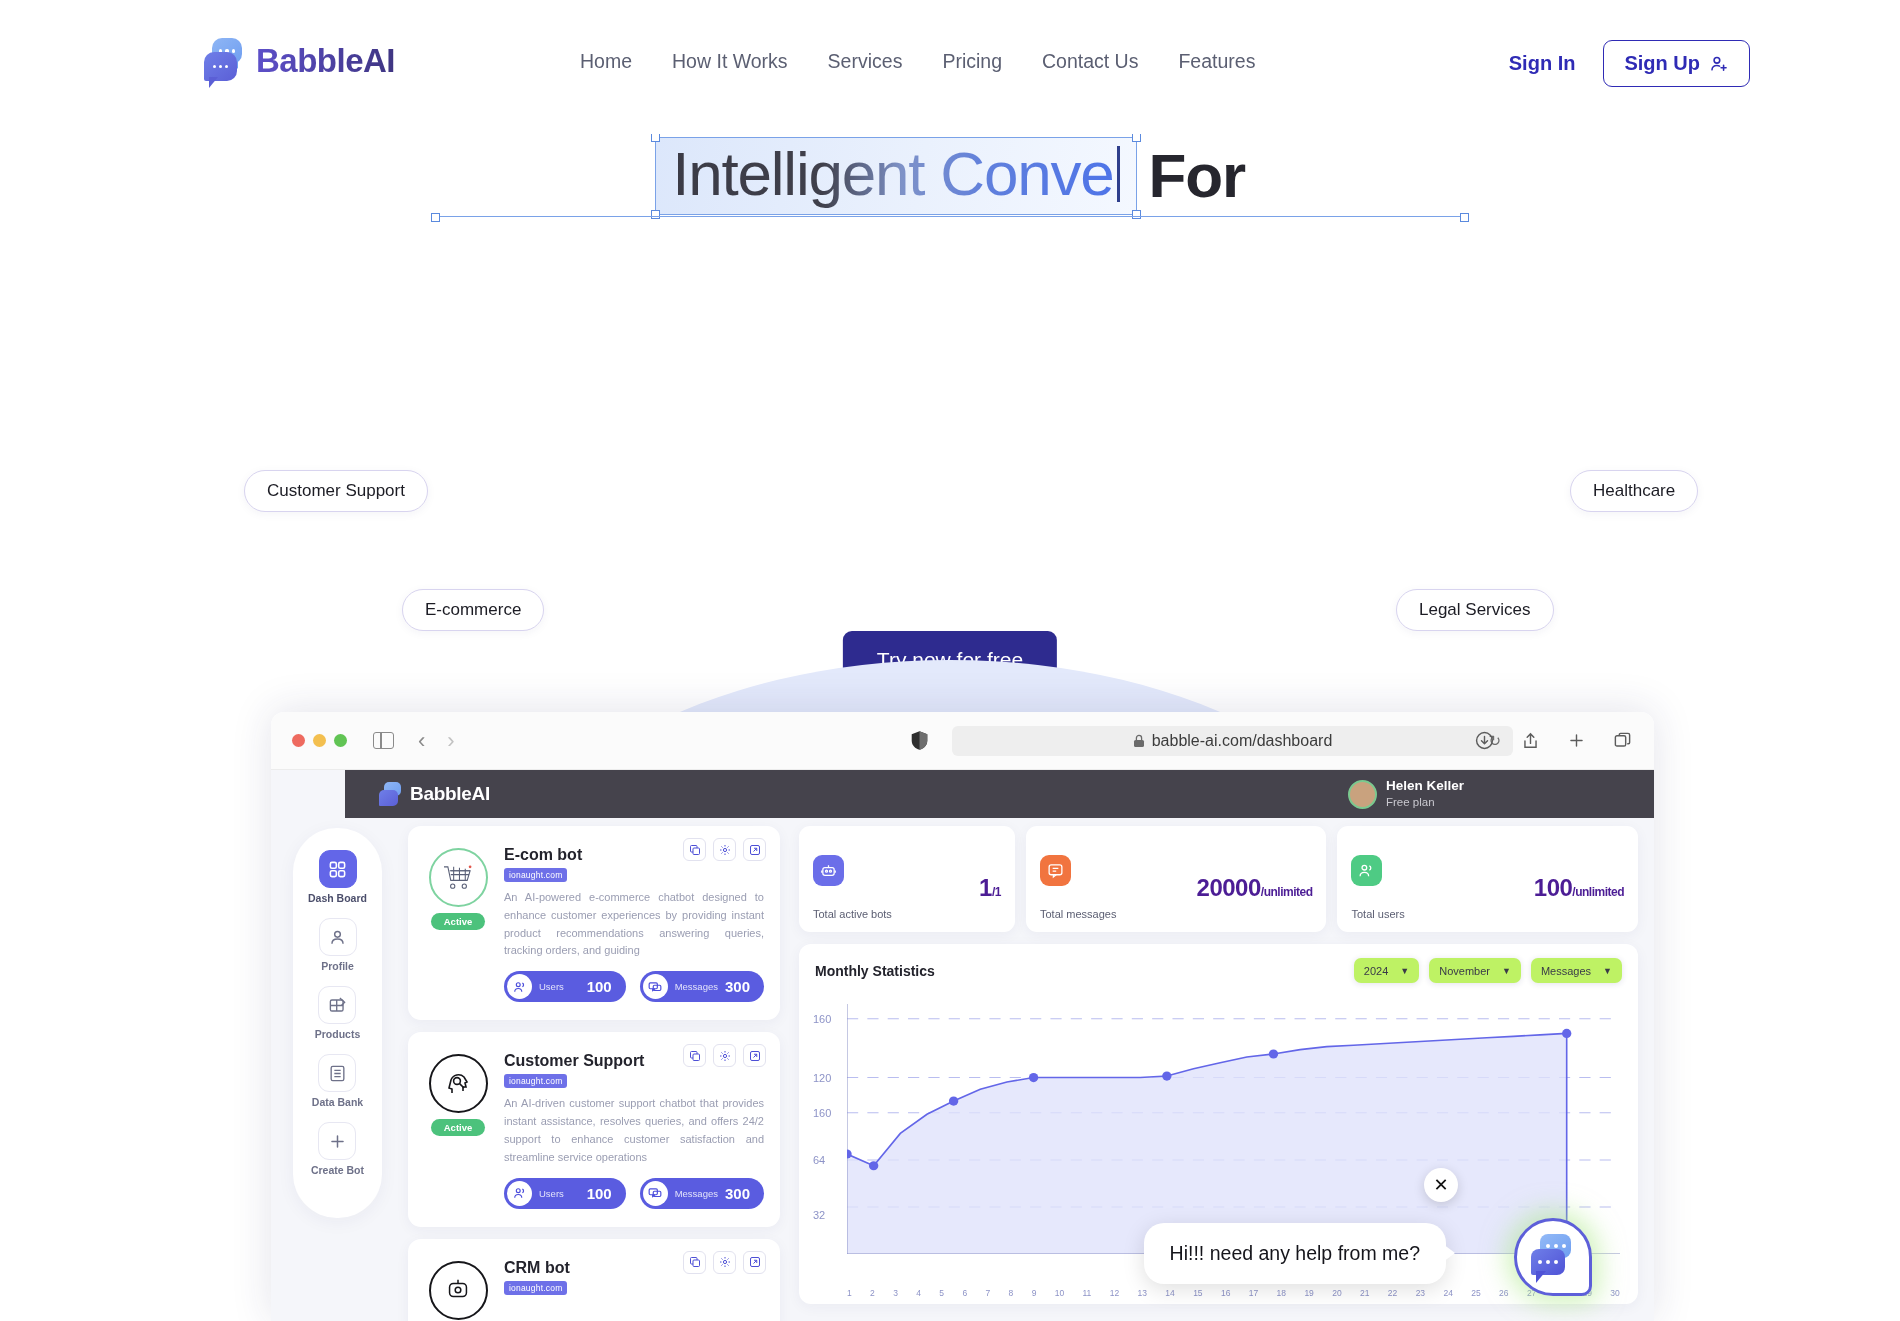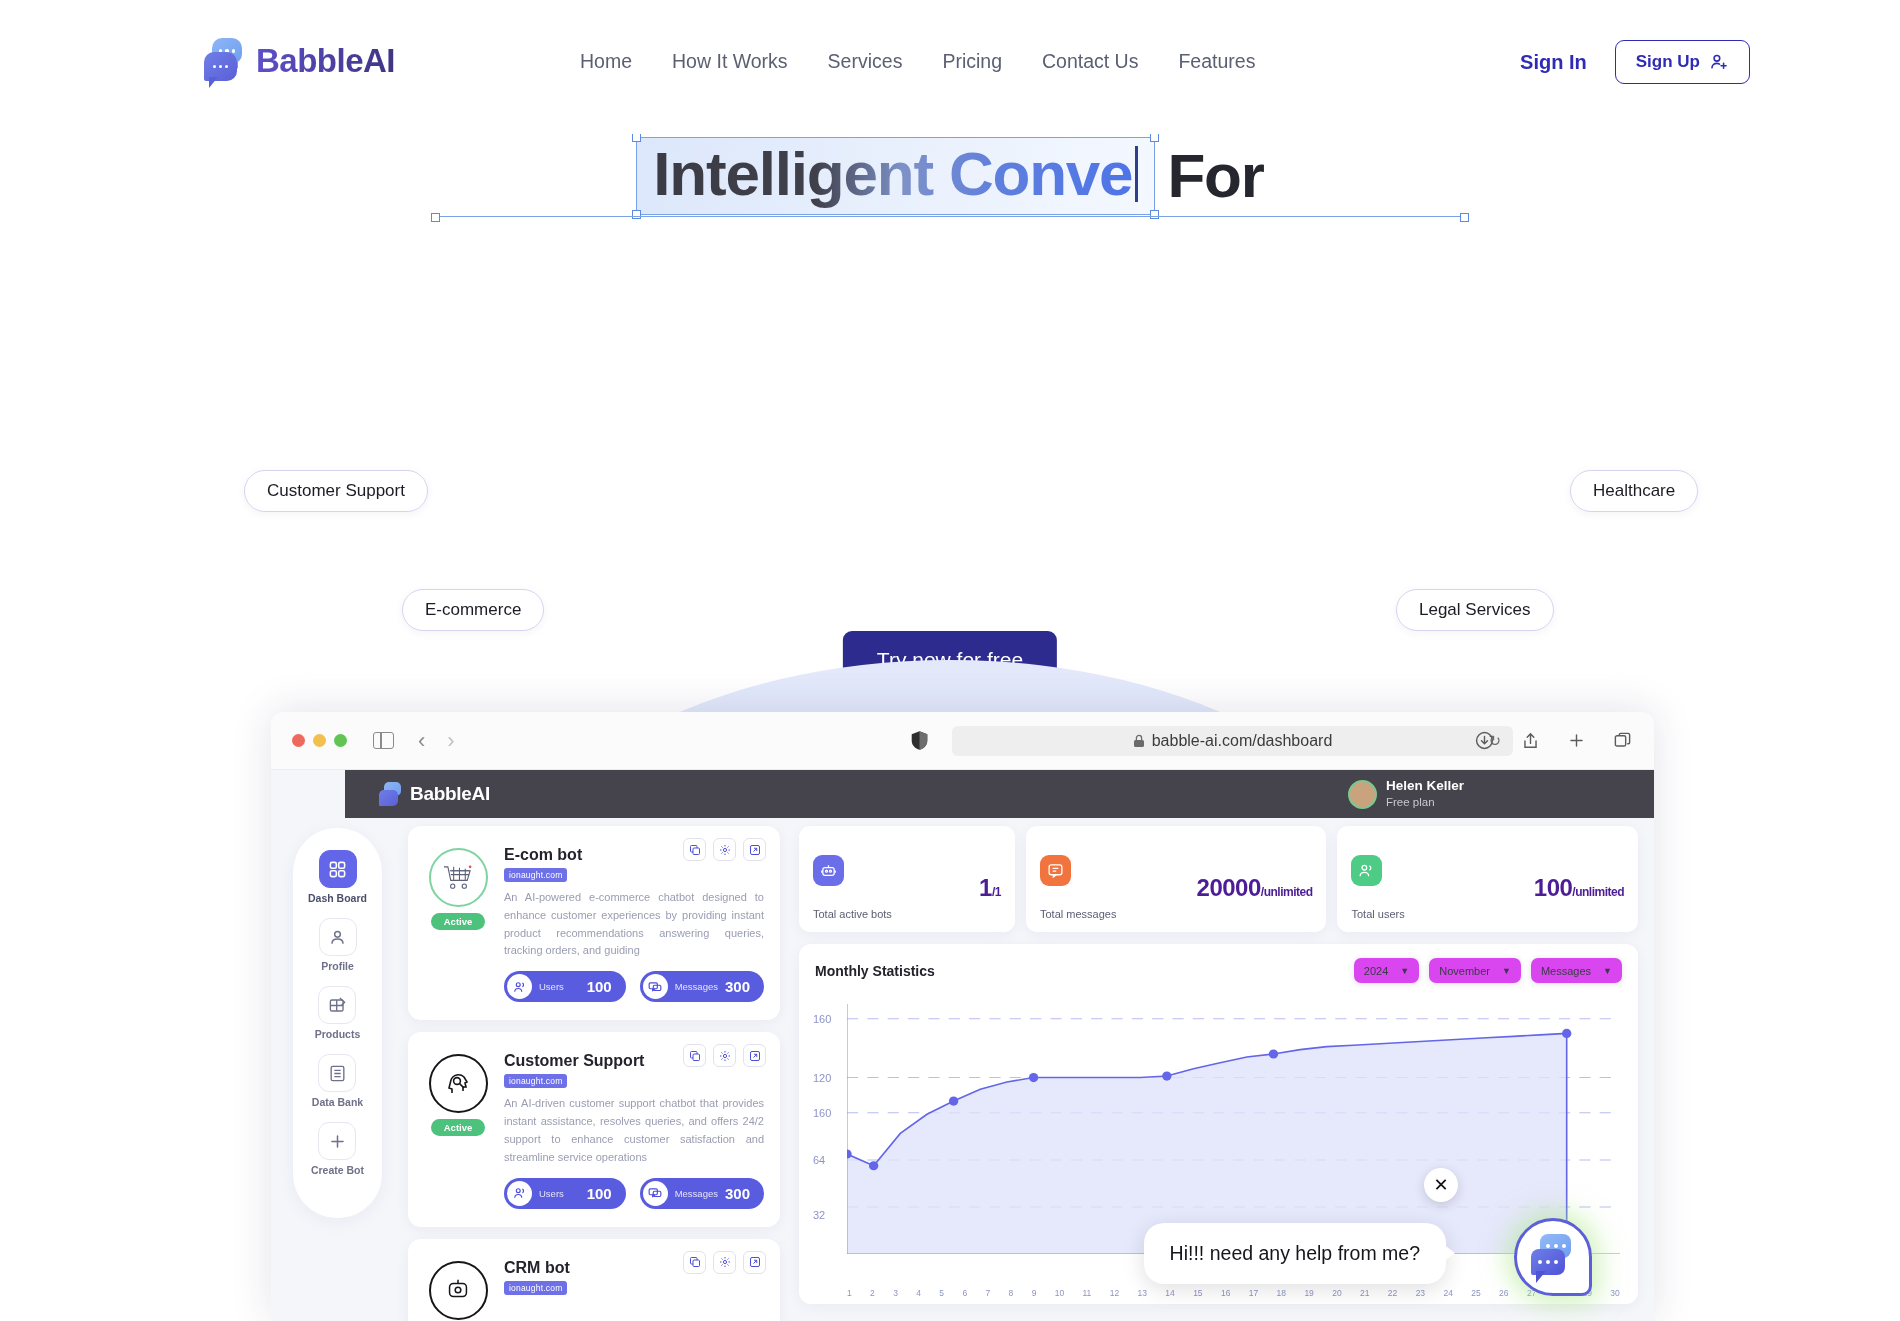--- a/index.html
+++ b/index.html
@@ -30,21 +30,21 @@
     -webkit-background-clip:text; background-clip:text; color:transparent;
   }
 
   .nav { position:absolute; left:580px; top:50px; display:flex; gap:40px; }
   .nav a { font-size:19.5px; color:#5b5f72; text-decoration:none; font-weight:400; white-space:nowrap;}
 
   .auth { position:absolute; right:150px; top:40px; display:flex; align-items:center; gap:28px;}
   .signin { font-size:20px; color:#2f2bb5; font-weight:700; text-decoration:none;}
   .signup {
     border:1.6px solid #2f2bb5; border-radius:9px; padding:11px 20px;
-    font-size:17px; color:#2f2bb5; font-weight:700; background:#fff;
+    font-size:20px; color:#2f2bb5; font-weight:700; background:#fff;
     display:flex; align-items:center; gap:9px; cursor:pointer;
   }
 
   
   .hero { position:absolute; top:130px; left:0; width:1900px; }
   .headline {
     text-align:center; font-weight:800; font-size:62px; line-height:1.17;
     color:#2d2d36; letter-spacing:-1.2px;
   }
   .line1 { position:relative; height:92px; display:flex; justify-content:center; align-items:center; }
@@ -53,21 +53,21 @@
     border:1.4px solid #7aa2e8;
     background:linear-gradient(100deg,#dce7fb 0%,#eaf1fd 55%,#f4f8ff 100%);
     padding:6px 16px 10px 16px; margin-right:12px; height:78px;
   }
   .sel-box .h { position:absolute; width:9px;height:9px;background:#fff;border:1.5px solid #5b8ade; }
   .sel-box .h.tl{left:-5px;top:-5px;} .sel-box .h.tr{right:-5px;top:-5px;}
   .sel-box .h.bl{left:-5px;bottom:-5px;} .sel-box .h.br{right:-5px;bottom:-5px;}
   .typed {
     background:linear-gradient(90deg,#3b3b46 0%,#40404b 34%,#7e92c8 52%,#5f7fdd 72%,#4e74e8 100%);
     -webkit-background-clip:text;background-clip:text;color:transparent;
-    font-weight:700; font-size:62px; letter-spacing:-1.2px;text-align:right;
+    font-weight:400; font-size:62px; letter-spacing:-1.2px;text-align:right;
   }
   .caret { display:inline-block; width:3px; height:56px; background:#2f3f8c; margin-left:3px; vertical-align:-10px;}
   .line1 .tail { font-weight:800; font-size:62px; color:#26262e; }
   .line2 { margin-top:6px; font-size:62px; font-weight:800; color:#2f2f3a; position:relative; }
   .line2-sel { position:absolute; left:50%; transform:translateX(-50%); top:-12px; width:1028px; height:3px;
     border-top:1.4px solid #7aa2e8; }
   .line2-sel .h{position:absolute;width:9px;height:9px;background:#fff;border:1.5px solid #5b8ade;top:-4px;}
   .line2-sel .h.l{left:-5px;} .line2-sel .h.r{right:-5px;}
 
   .pill {
@@ -174,21 +174,21 @@
   .st-top{display:flex;align-items:center;gap:10px;}
   .st-ic{width:31px;height:31px;border-radius:9px;display:flex;align-items:center;justify-content:center;}
   .st-val{font-size:24px;font-weight:800;color:#4c1d95;margin-left:auto;letter-spacing:-.5px;margin-top:36px;}
   .st-val small{font-size:12px;font-weight:700;}
   .st-lb{font-size:11px;color:#5b5e72;margin-top:6px;}
 
   .chartcard{background:#fff;border-radius:12px;margin-top:12px;padding:14px 16px 4px 16px;height:360px;position:relative;box-shadow:0 3px 14px rgba(40,40,90,.05);}
   .ch-head{display:flex;align-items:center;}
   .ch-title{font-size:14px;font-weight:700;color:#23232c;}
   .ch-sel{margin-left:auto;display:flex;gap:10px;}
-  .selbox{background:#d946ef;border-radius:7px;box-shadow:0 1px 6px rgba(40,40,90,.13);height:25px;display:flex;align-items:center;gap:12px;padding:0 10px;font-size:11px;color:#3a3a48;cursor:pointer;}
+  .selbox{background:#bef264;border-radius:7px;box-shadow:0 1px 6px rgba(40,40,90,.13);height:25px;display:flex;align-items:center;gap:12px;padding:0 10px;font-size:11px;color:#3a3a48;cursor:pointer;}
   .selbox .cv{font-size:9px;color:#3a3a48;}
   .plot{position:absolute;left:48px;right:18px;top:60px;height:250px;}
   .ylab{position:absolute;left:14px;font-size:11px;color:#8d93c7;transform:translateY(-50%);}
   .xrow{position:absolute;left:48px;right:18px;bottom:6px;display:flex;justify-content:space-between;font-size:8.5px;color:#8d93c7;}
 
   .chat-close{position:absolute;right:196px;bottom:120px;width:34px;height:34px;border-radius:50%;background:#fff;display:flex;align-items:center;justify-content:center;box-shadow:0 3px 12px rgba(0,0,0,.16);font-size:18px;color:#111;z-index:60;cursor:pointer;}
   .chat-bub{
     position:absolute; right:208px; bottom:38px; background:#fff; border-radius:20px;
     padding:19px 26px; font-size:19.5px; color:#15151b; box-shadow:0 5px 22px rgba(0,0,0,.13); z-index:60; white-space:nowrap;
   }

